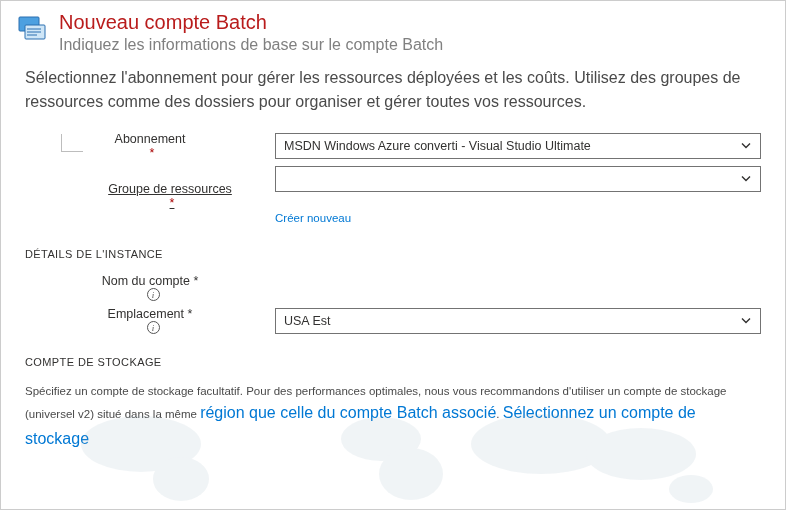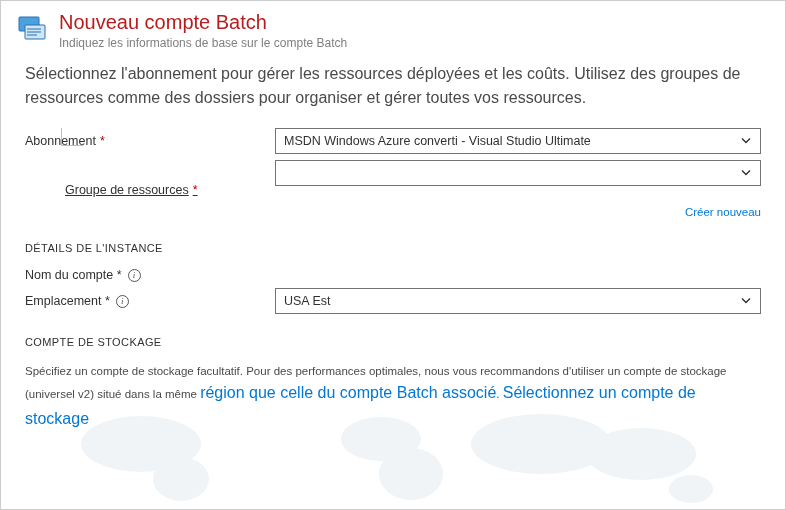--- a/index.html
+++ b/index.html
@@ -22,21 +22,21 @@
     width: 32px; height: 32px;
     margin-right: 10px;
     margin-top: 2px;
   }
   .header-title {
     font-size: 20px;
     font-weight: 400;
     color: #b91c1c;
   }
   .header-sub {
-    font-size: 12px;
+    font-size: 16px;
     color: #808080;
     margin-top: 2px;
   }
   .content {
     padding: 6px 24px 0 24px;
   }
   .intro {
     font-size: 16px;
     color: #4a4a4a;
     line-height: 1.5;
@@ -46,20 +46,21 @@
     display: flex;
     align-items: center;
     margin-bottom: 6px;
   }
   .form-label-col {
     width: 250px;
     font-size: 12.5px;
     color: #323130;
     display: flex;
     align-items: center;
+    flex-direction: column;
   }
   .form-label-col.indent {
     padding-left: 40px;
     text-decoration: underline;
   }
   .req {
     color: #a80000;
     margin-left: 4px;
   }
   .info-icon {
@@ -70,21 +71,20 @@
     font-size: 9px;
     align-items: center;
     justify-content: center;
     color: #555;
     margin-left: 6px;
     font-style: italic;
     font-family: Georgia, serif;
   }
   .form-input-col {
     flex: 1;
-    text-align: right;
   }
   .dropdown, .textinput {
     width: 100%;
     height: 26px;
     border: 1px solid #737373;
     background: #fff;
     font-size: 12.5px;
     padding: 0 28px 0 8px;
     color: #323130;
     position: relative;

